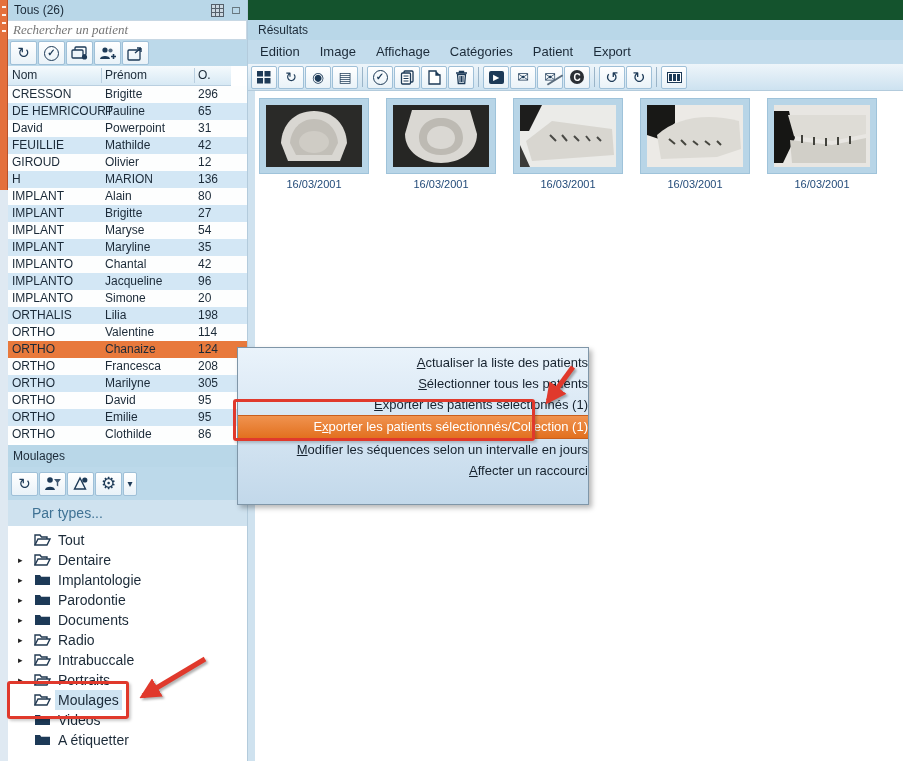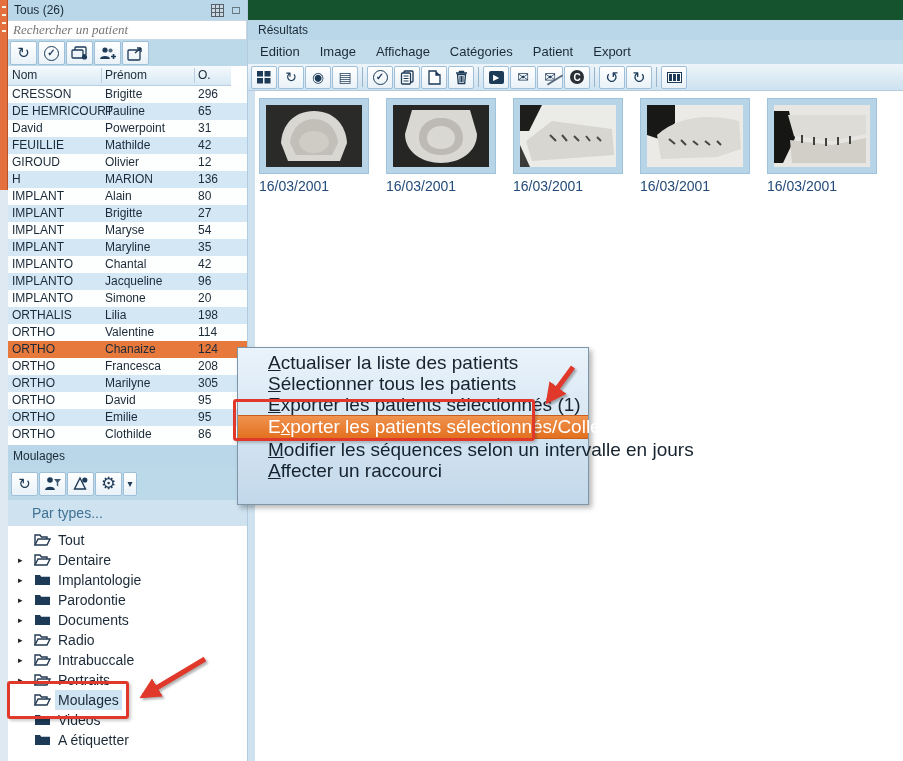--- a/index.html
+++ b/index.html
@@ -80,28 +80,28 @@
               border-radius:50%; display:flex; align-items:center; justify-content:center; }
   .slashwrap { position:relative; }
   .slashwrap::after { content:""; position:absolute; left:2px; top:10px; width:18px; height:2px;
                       background:#5a6c7d; transform:rotate(-32deg); }
   .rp-strip { position:absolute; left:0; top:71px; width:7px; bottom:0; background:#cfe2ef; }
 
   .content { position:absolute; left:7px; top:71px; right:0; bottom:0; background:#fff; }
   .thumb { position:absolute; top:7px; width:110px; height:76px; background:#b8d5e7;
            border:1px solid #9fc3da; padding:6px; cursor:pointer; }
   .thumb svg { display:block; }
-  .tcap { position:absolute; top:87px; width:110px; text-align:left; font-size:14px; color:#234b79; }
+  .tcap { position:absolute; top:87px; width:110px; text-align:center; font-size:11px; color:#234b79; }
 
   
   .cmenu { position:absolute; left:237px; top:347px; width:352px; height:158px;
            background:linear-gradient(#eaf3fb,#c2d8ea); border:1px solid #7f96a8;
            box-shadow:3px 3px 5px rgba(0,0,0,.28); z-index:10; padding-top:4px; }
-  .citem { height:21px; line-height:21px; font-size:19px; padding-left:30px; color:#16222e;
-           cursor:pointer; white-space:nowrap; }
+  .citem { height:21px; line-height:21px; font-size:13px; padding-left:30px; color:#16222e;
+           cursor:pointer; white-space:nowrap;text-align:right; }
   .citem u { text-decoration:underline; }
   .citem.hl { background:linear-gradient(#f0934f,#e2701f); border-top:1px solid #c95f1d;
               border-bottom:1px solid #c95f1d; color:#fff; height:24px; line-height:21px; }
 
   
   .anno-box { position:absolute; border:3px solid #e0392c; border-radius:3px; z-index:20;
               box-shadow:2px 2px 3px rgba(0,0,0,.2); pointer-events:none; }
   .box1 { left:233px; top:399px; width:302px; height:42px; }
   .box2 { left:7px; top:681px; width:122px; height:38px; }
   .arrows { position:absolute; left:0; top:0; z-index:30; pointer-events:none; }

